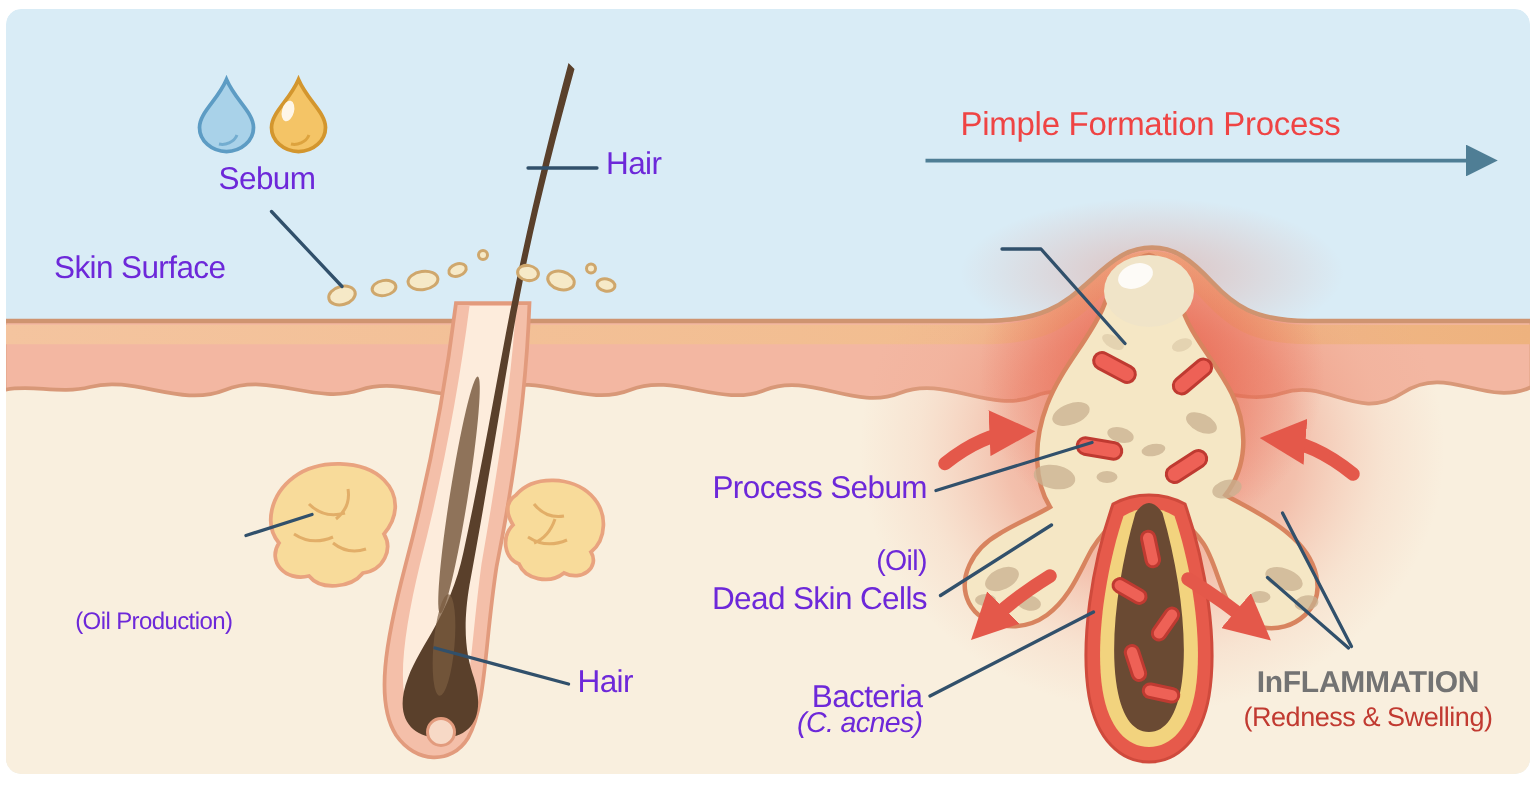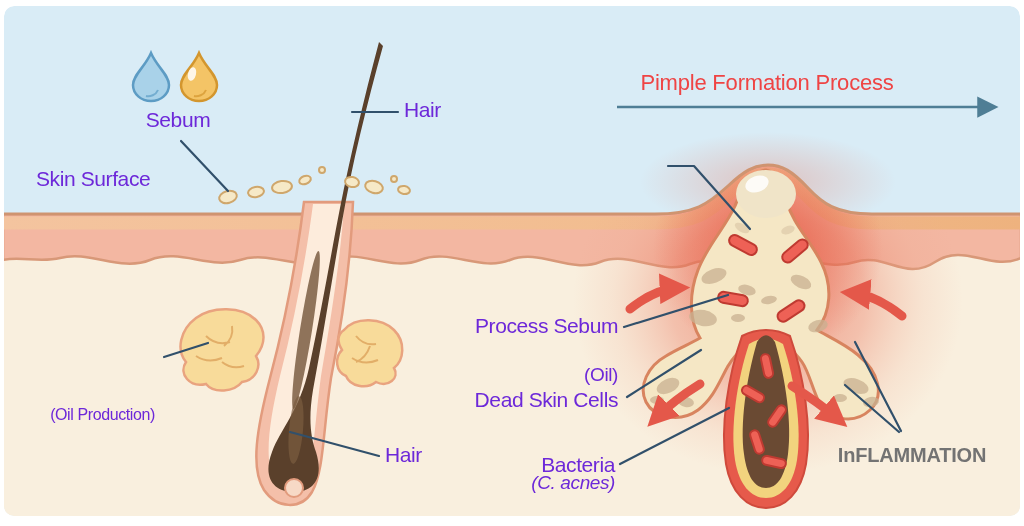--- a/index.html
+++ b/index.html
@@ -194,14 +194,15 @@
 <div class="lbl center" style="left:10px;top:406px;width:185px;font-size:16px;">(Oil Production)</div>
 
 <div class="title" style="left:622px;top:70px;width:290px;">Pimple Formation Process</div>
 
 <div class="lbl right" style="left:446px;top:314px;width:172px;">Process Sebum</div>
 <div class="lbl right small" style="left:446px;top:340px;width:172px;margin-top:24px;">(Oil)</div>
 <div class="lbl right" style="left:446px;top:388px;width:172px;">Dead Skin Cells</div>
 <div class="lbl right" style="left:455px;top:453px;width:160px;">Bacteria</div>
 <div class="lbl right small italic" style="left:455px;top:472px;width:160px;">(C. acnes)</div>
 <div class="inflam" style="left:812px;top:444px;width:200px;">InFLAMMATION</div>
+<div class="inflam-sub" style="left:805px;top:468px;width:214px;">(Redness &amp; Swelling)</div>
 
 </div>
 
 </body></html>

